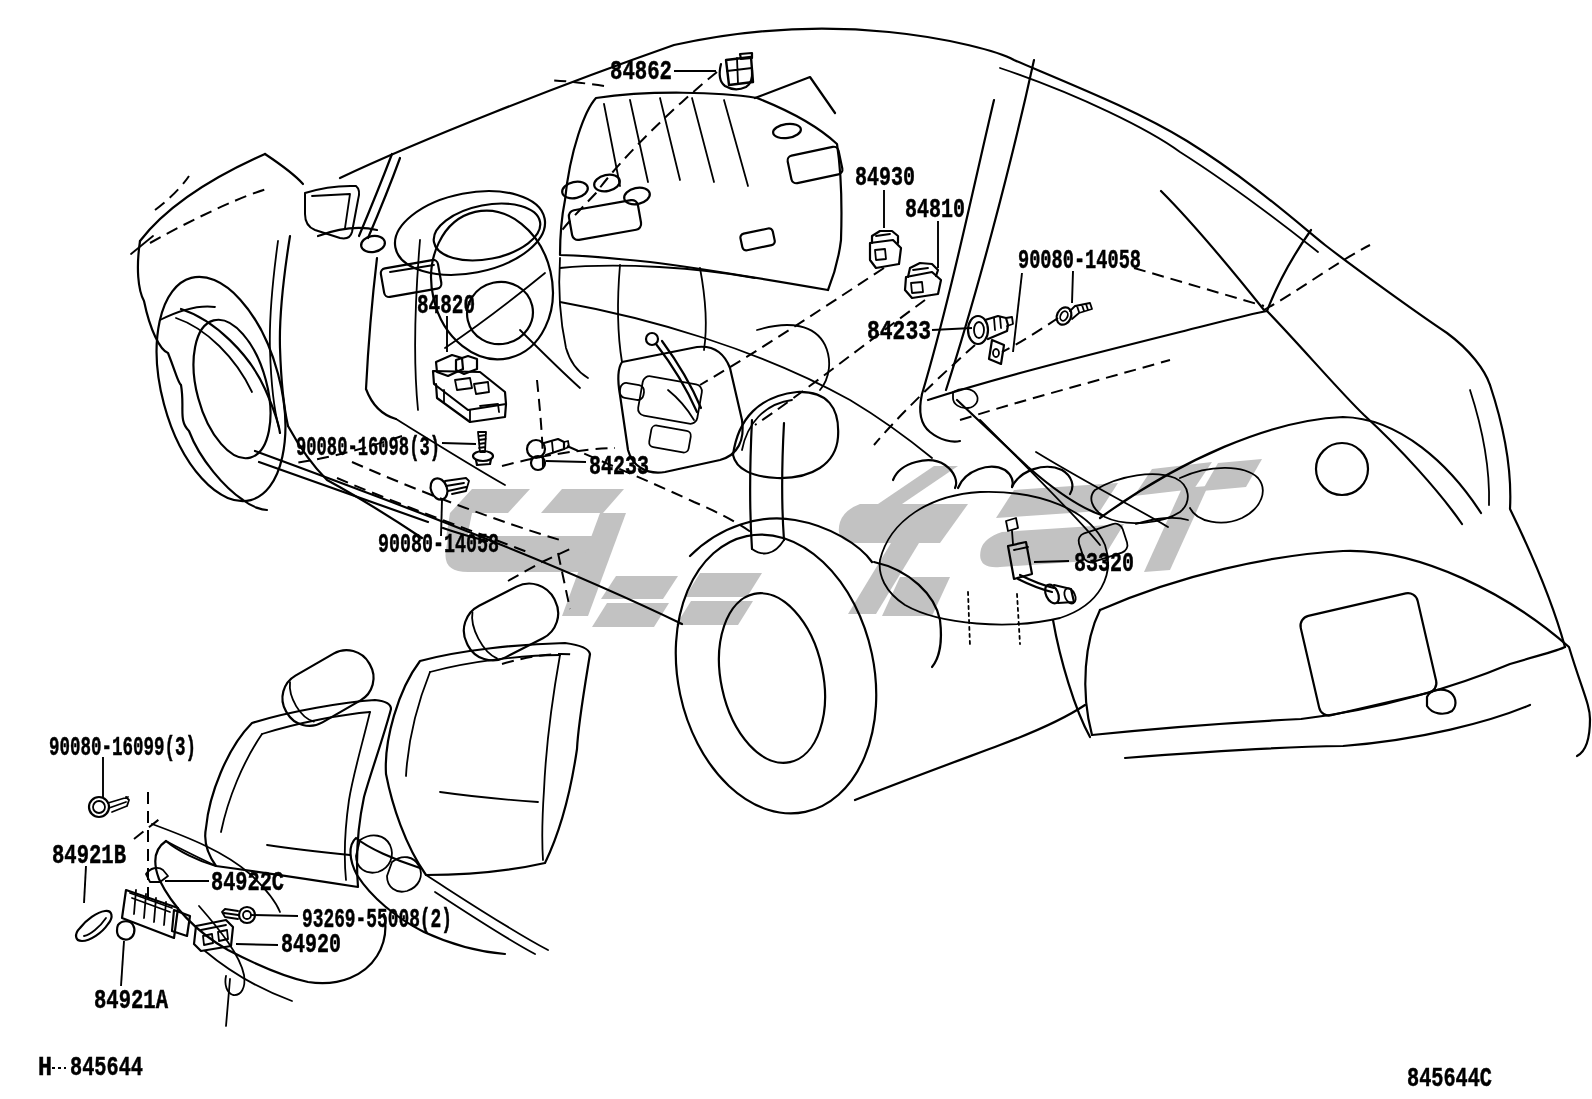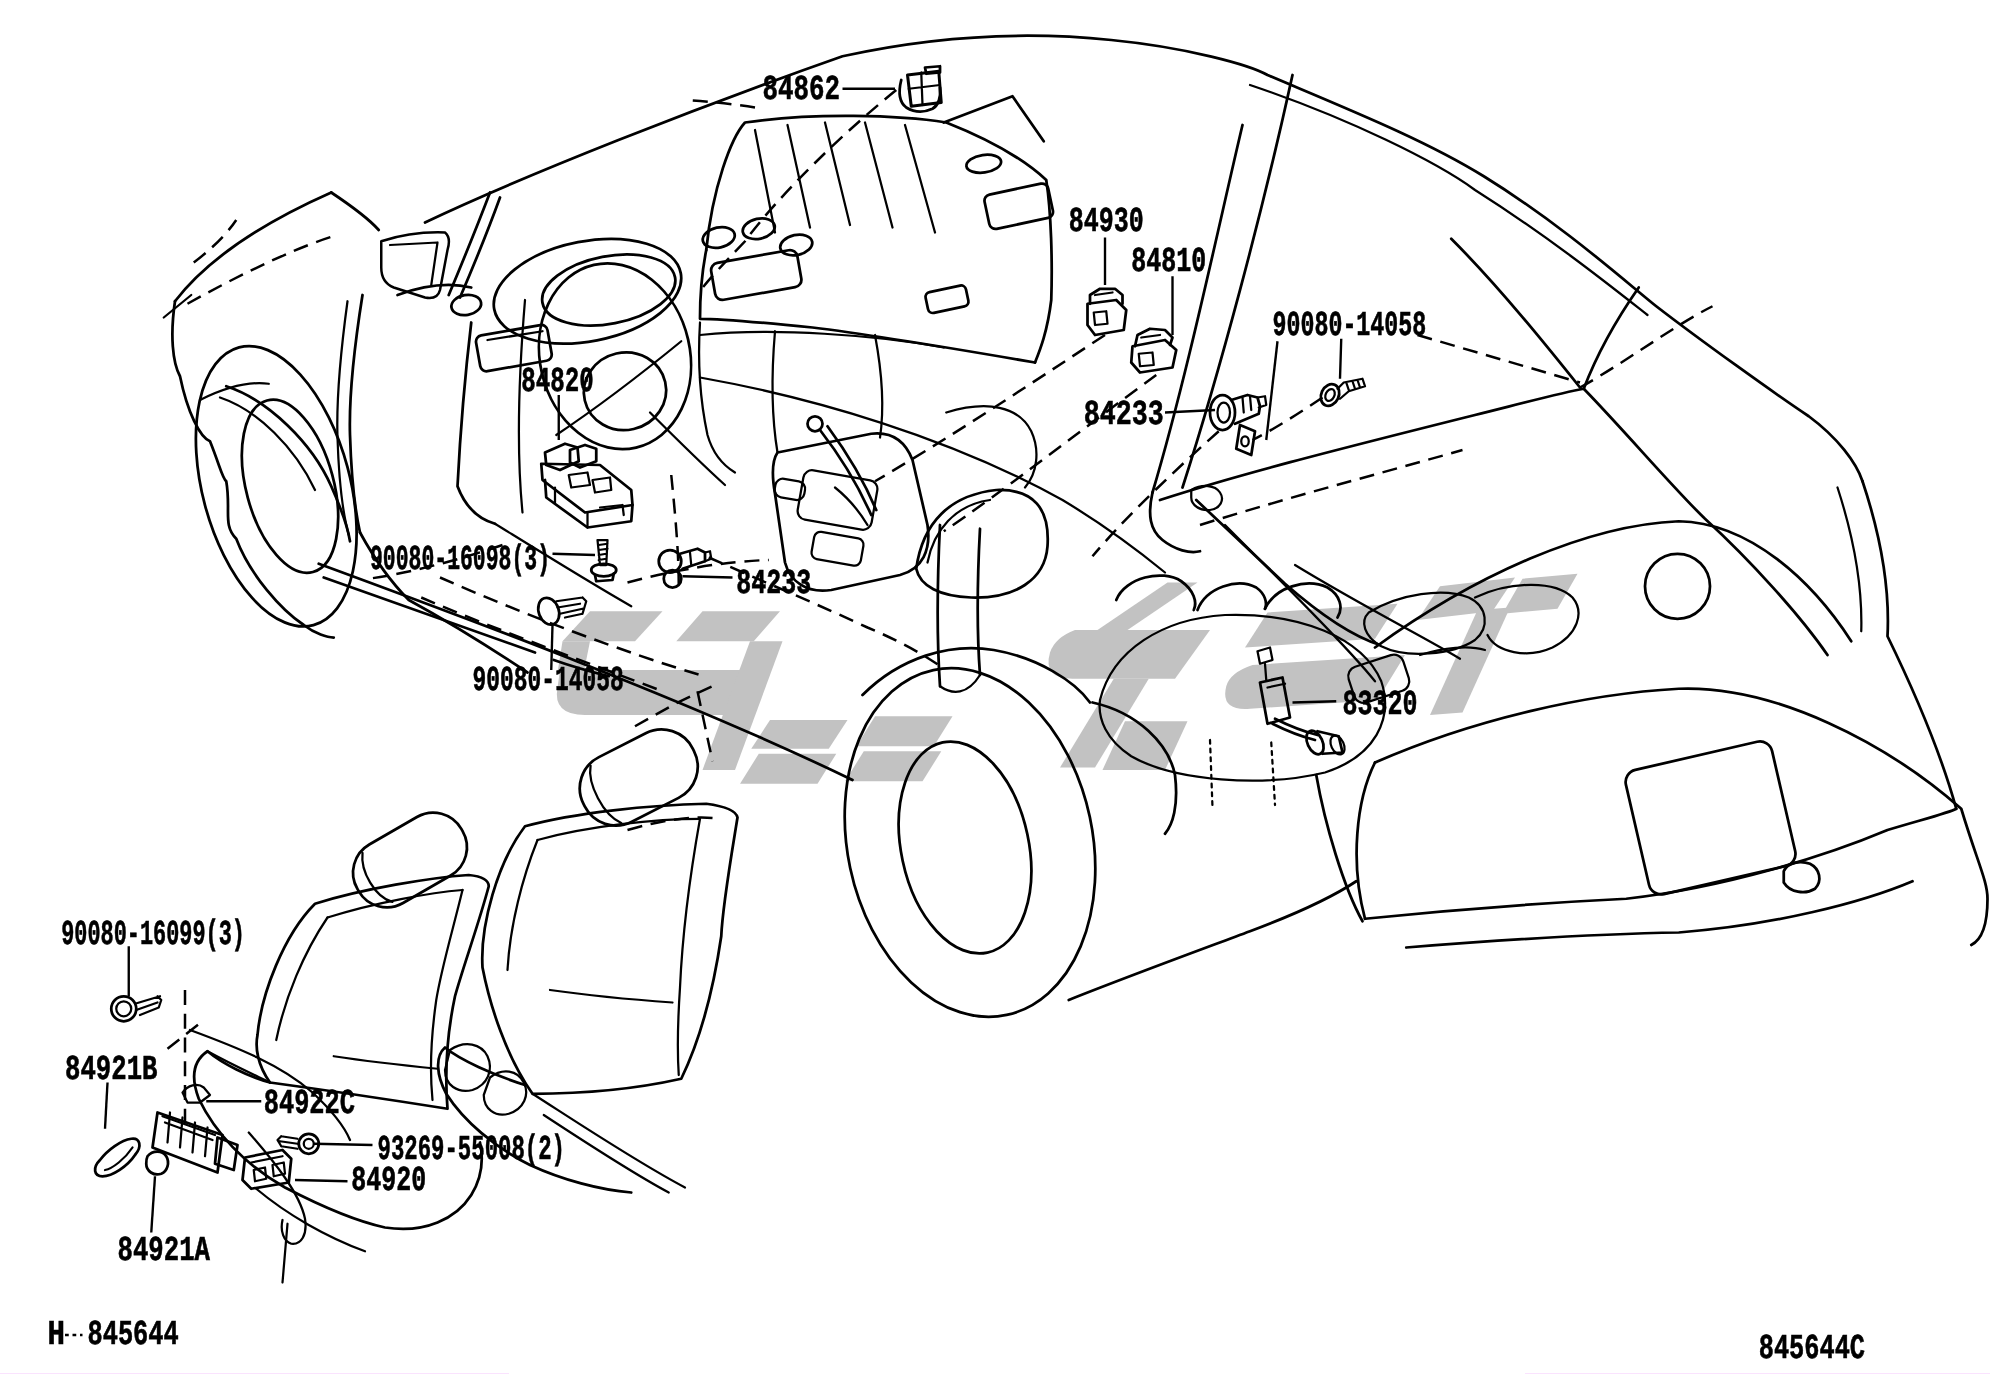--- a/index.html
+++ b/index.html
@@ -1,16 +1,16 @@
 <!DOCTYPE html>
 <html><head>
 <meta charset="utf-8">
 <style>
 html,body{margin:0;padding:0;background:#fff;}
-#page{position:relative;width:1592px;height:1099px;background:#f0abfc;overflow:hidden;}
+#page{position:relative;width:1592px;height:1099px;background:#c2410c;overflow:hidden;}
 svg{position:absolute;top:0;left:0;}
 text{font-family:"Liberation Mono",monospace;font-weight:bold;font-size:28px;fill:#000;stroke:#000;stroke-width:0.5;}
 .ln{stroke:#000;fill:none;stroke-width:2.2;stroke-linecap:round;stroke-linejoin:round;}
 .tn{stroke:#000;fill:none;stroke-width:1.8;stroke-linecap:round;stroke-linejoin:round;}
 .ds{stroke:#000;fill:none;stroke-width:2;stroke-dasharray:12 7;stroke-linecap:butt;}
 .ld{stroke:#000;fill:none;stroke-width:1.9;}
 .wm{fill:#c2c2c2;}
 .wh{fill:#fff;stroke:#000;stroke-width:2;stroke-linejoin:round;}
 </style>
 </head>

